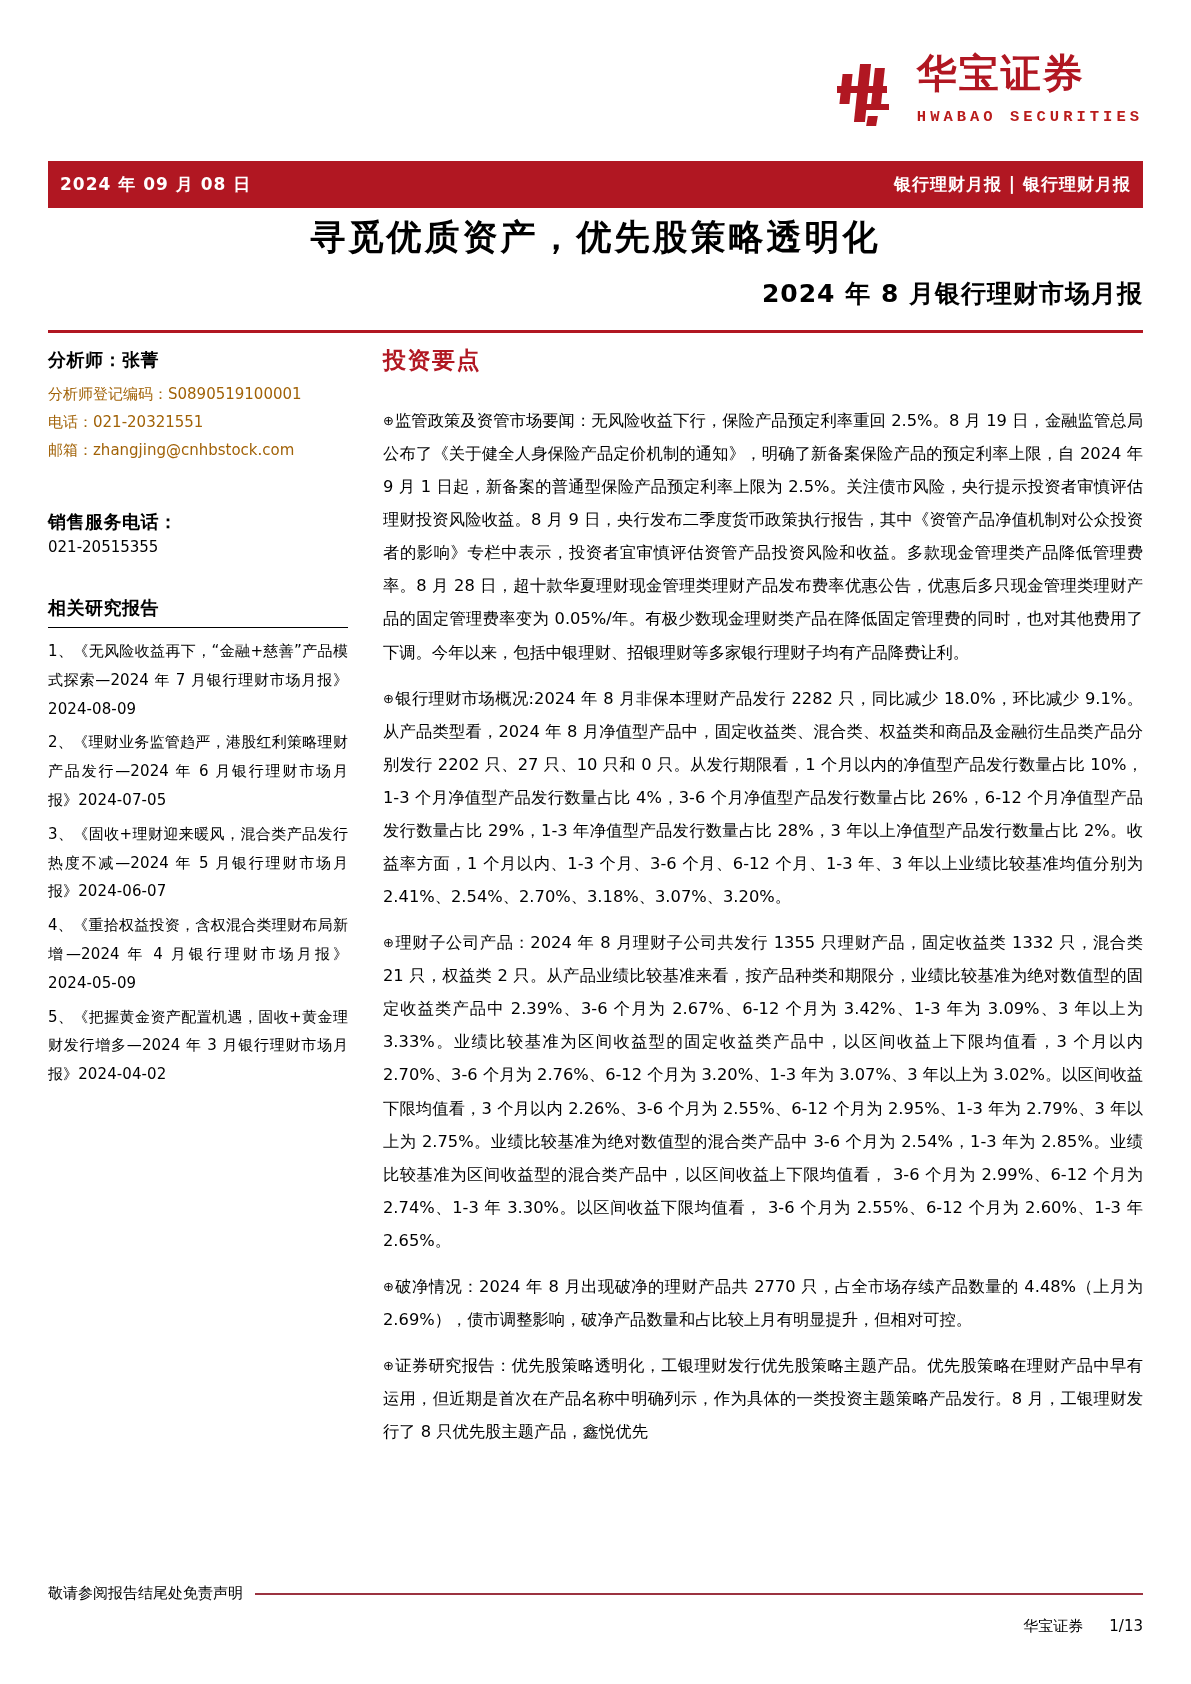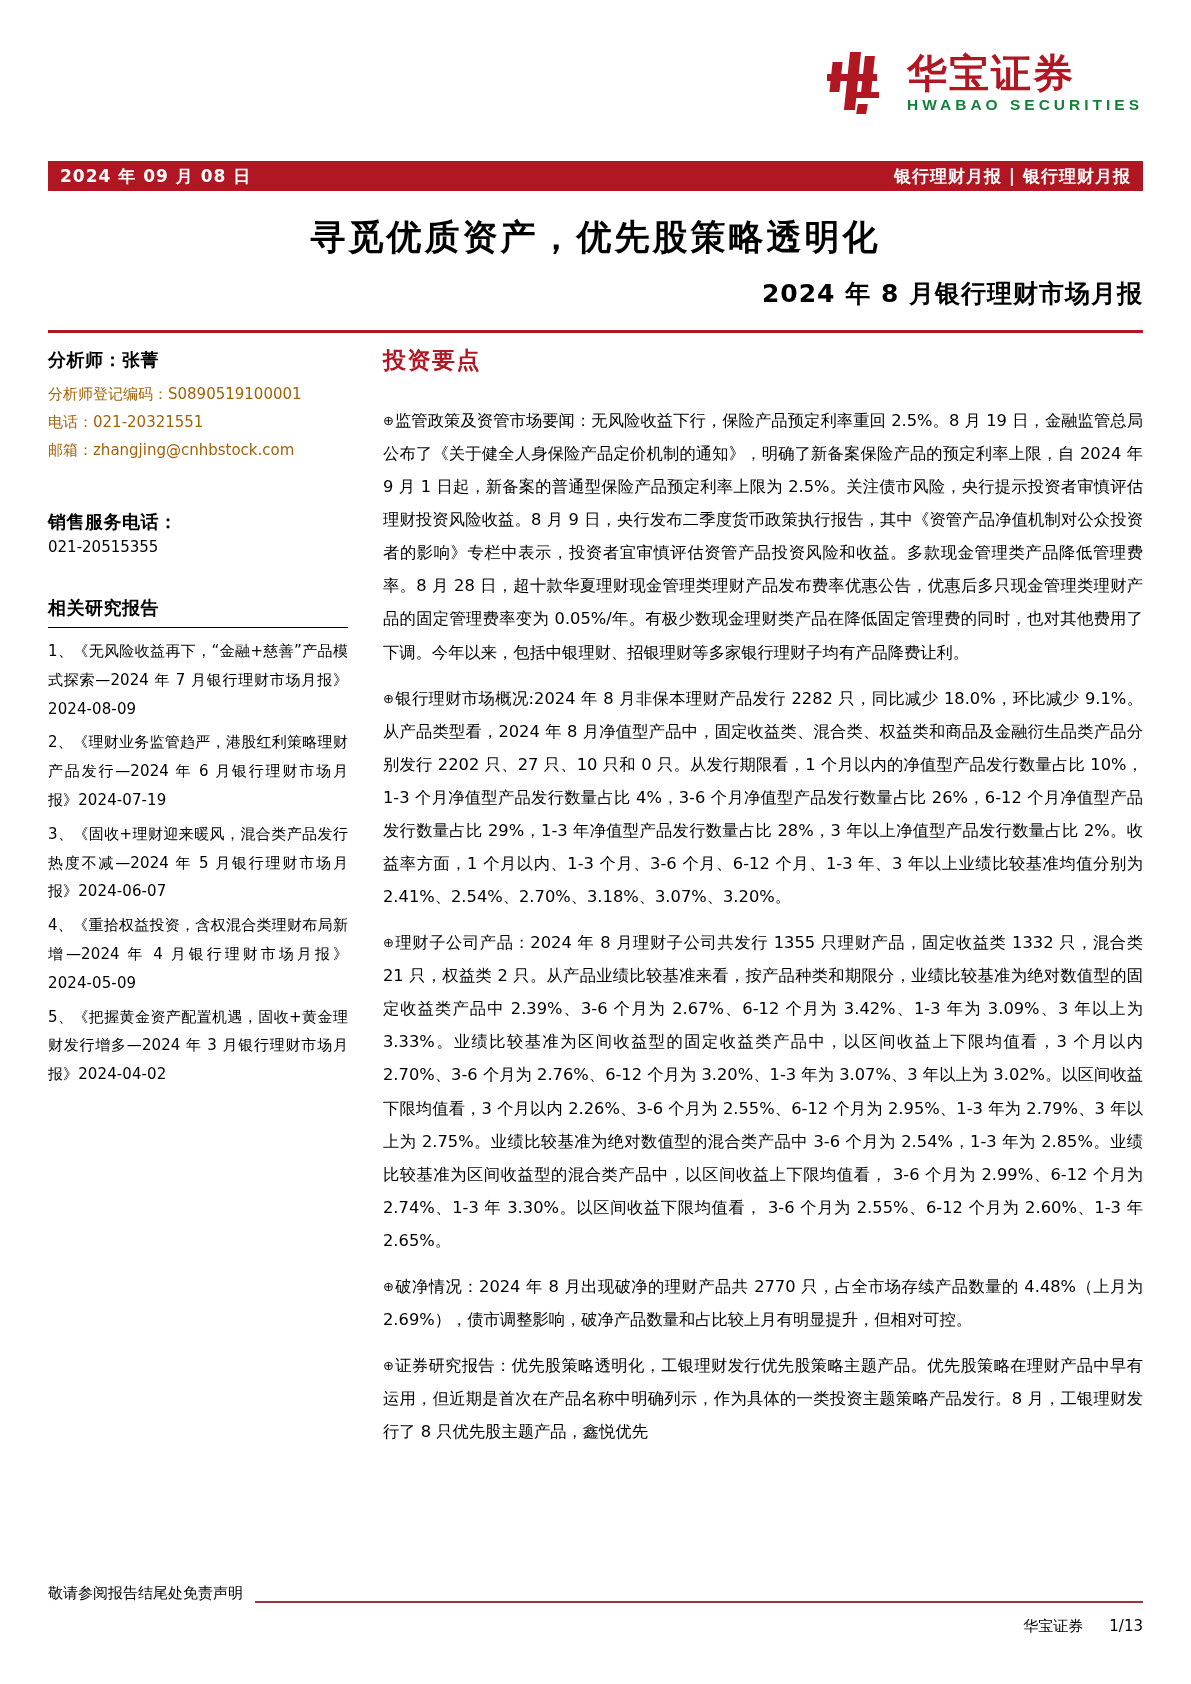--- a/index.html
+++ b/index.html
@@ -58,35 +58,35 @@
   }
   .logo-cn {
     font-family: "DejaVu Sans", sans-serif;
     font-size: 40px;
     font-weight: bold;
     color: #B11722;
     letter-spacing: 2px;
     line-height: 1.05;
   }
   .logo-en {
-    font-family: Liberation Sans, sans-serif;
+    font-family: Liberation Mono, monospace;
     font-size: 15.5px;
     font-weight: bold;
-    color: #15803d;
+    color: #b91c1c;
     letter-spacing: 4.0px;
-    margin-top: 2px;
+    margin-top: 14px;
   }
 
   
   .header-bar {
     position: absolute;
     left: 48px;
     right: 48px;
     top: 161px;
-    height: 30px;
+    height: 47px;
     background: #B11722;
     display: flex;
     align-items: center;
     justify-content: space-between;
     padding: 0 12px;
     box-sizing: border-box;
     color: #ffffff;
   }
   .header-date {
     font-family: "DejaVu Sans", sans-serif;
@@ -223,21 +223,21 @@
 
   
   .footer {
     position: absolute;
     left: 48px;
     right: 48px;
     bottom: 48px;
   }
   .footer-row1 {
     display: flex;
-    align-items: flex-end;
+    align-items: center;
     gap: 12px;
   }
   .footer-disc {
     font-family: "DejaVu Sans", sans-serif;
     font-size: 15px;
     white-space: nowrap;
     color: #000;
   }
   .footer-line {
     flex: 1 1 auto;
@@ -288,21 +288,21 @@
     <div class="an-line">分析师登记编码：S0890519100001</div>
     <div class="an-line">电话：021-20321551</div>
     <div class="an-line">邮箱：zhangjing@cnhbstock.com</div>
 
     <div class="sales-title">销售服务电话：</div>
     <div class="sales-phone">021-20515355</div>
 
     <div class="rr-title">相关研究报告</div>
     <div class="rr-rule"></div>
     <div class="rr-item">1、《无风险收益再下，“金融+慈善”产品模式探索—2024 年 7 月银行理财市场月报》2024-08-09</div>
-    <div class="rr-item">2、《理财业务监管趋严，港股红利策略理财产品发行—2024 年 6 月银行理财市场月报》2024-07-19</div>
+    <div class="rr-item">2、《理财业务监管趋严，港股红利策略理财产品发行—2024 年 6 月银行理财市场月报》2024-07-05</div>
     <div class="rr-item">3、《固收+理财迎来暖风，混合类产品发行热度不减—2024 年 5 月银行理财市场月报》2024-06-07</div>
     <div class="rr-item">4、《重拾权益投资，含权混合类理财布局新增—2024 年 4 月银行理财市场月报》2024-05-09</div>
     <div class="rr-item">5、《把握黄金资产配置机遇，固收+黄金理财发行增多—2024 年 3 月银行理财市场月报》2024-04-02</div>
   </div>
 
   <div class="col-right">
     <div class="kp-title">投资要点</div>
 
     <div class="para">
       <span class="bullet">⊕</span><b>监管政策及资管市场要闻：无风险收益下行，保险产品预定利率重回 2.5%。</b><span>8 月 19 日，金融监管总局公布了《关于健全人身保险产品定价机制的通知》，明确了新备案保险产品的预定利率上限，自 2024 年 9 月 1 日起，新备案的普通型保险产品预定利率上限为 2.5%。</span><b>关注债市风险，央行提示投资者审慎评估理财投资风险收益。</b><span>8 月 9 日，央行发布二季度货币政策执行报告，其中《资管产品净值机制对公众投资者的影响》专栏中表示，投资者宜审慎评估资管产品投资风险和收益。</span><b>多款现金管理类产品降低管理费率。</b><span>8 月 28 日，超十款华夏理财现金管理类理财产品发布费率优惠公告，优惠后多只现金管理类理财产品的固定管理费率变为 0.05%/年。有极少数现金理财类产品在降低固定管理费的同时，也对其他费用了下调。今年以来，包括中银理财、招银理财等多家银行理财子均有产品降费让利。</span>

